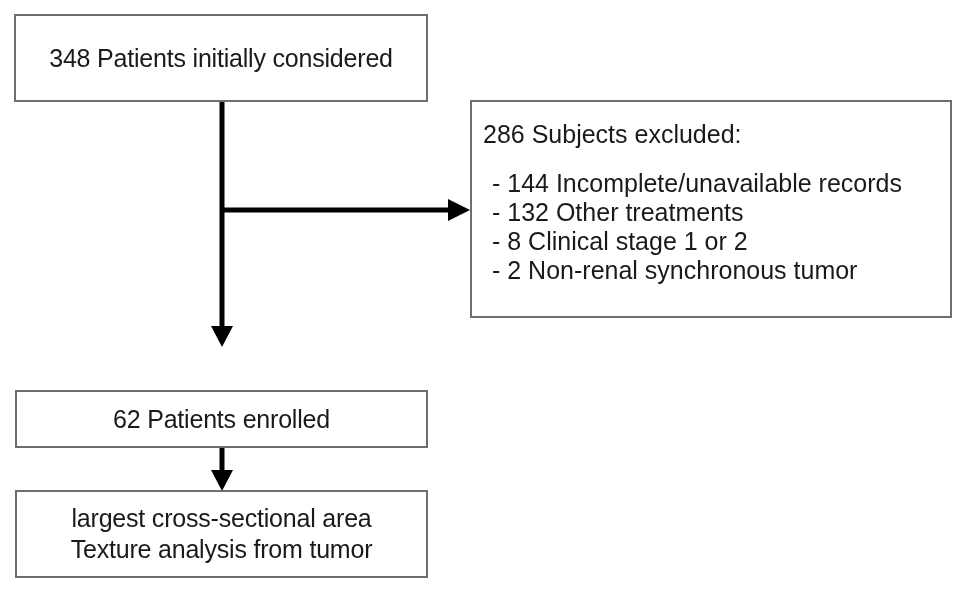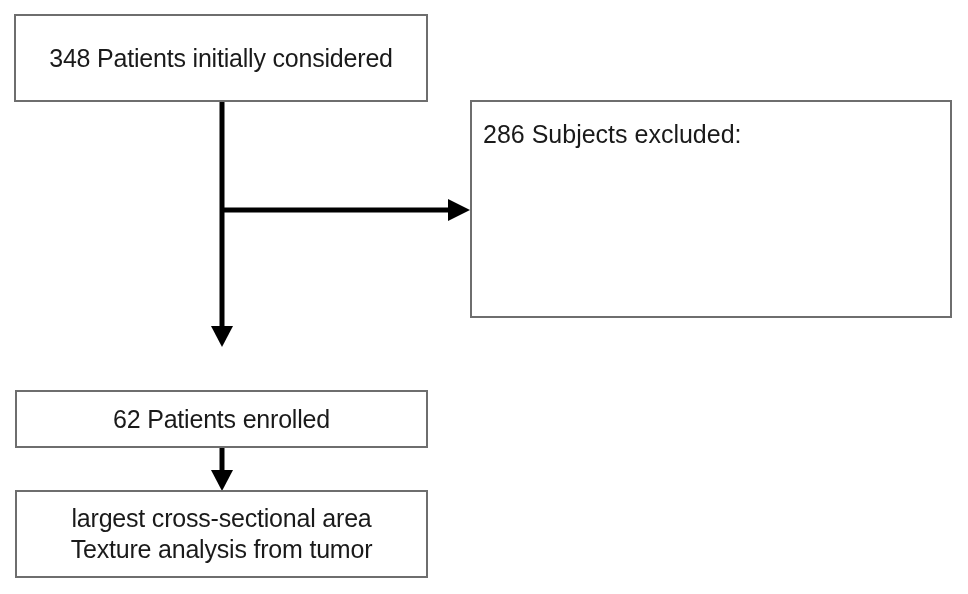--- a/index.html
+++ b/index.html
@@ -116,20 +116,26 @@
       <polygon points="211,470 233,470 222,491" fill="#000000"></polygon>
     </g>
   </svg>
 
   <div class="node-box centered" id="box-initial">
     <div class="node-line">348 Patients initially considered</div>
   </div>
 
   <div class="node-box" id="box-excluded">
     <div class="heading">286 Subjects excluded:</div>
+    <div class="excl-list">
+      <div class="excl-item">- 144 Incomplete/unavailable records</div>
+      <div class="excl-item">- 132 Other treatments</div>
+      <div class="excl-item">- 8 Clinical stage 1 or 2</div>
+      <div class="excl-item">- 2 Non-renal synchronous tumor</div>
+    </div>
   </div>
 
   <div class="node-box centered" id="box-enrolled">
     <div class="node-line">62 Patients enrolled</div>
   </div>
 
   <div class="node-box centered" id="box-texture">
     <div class="node-line">largest cross-sectional area</div>
     <div class="node-line">Texture analysis from tumor</div>
   </div>

